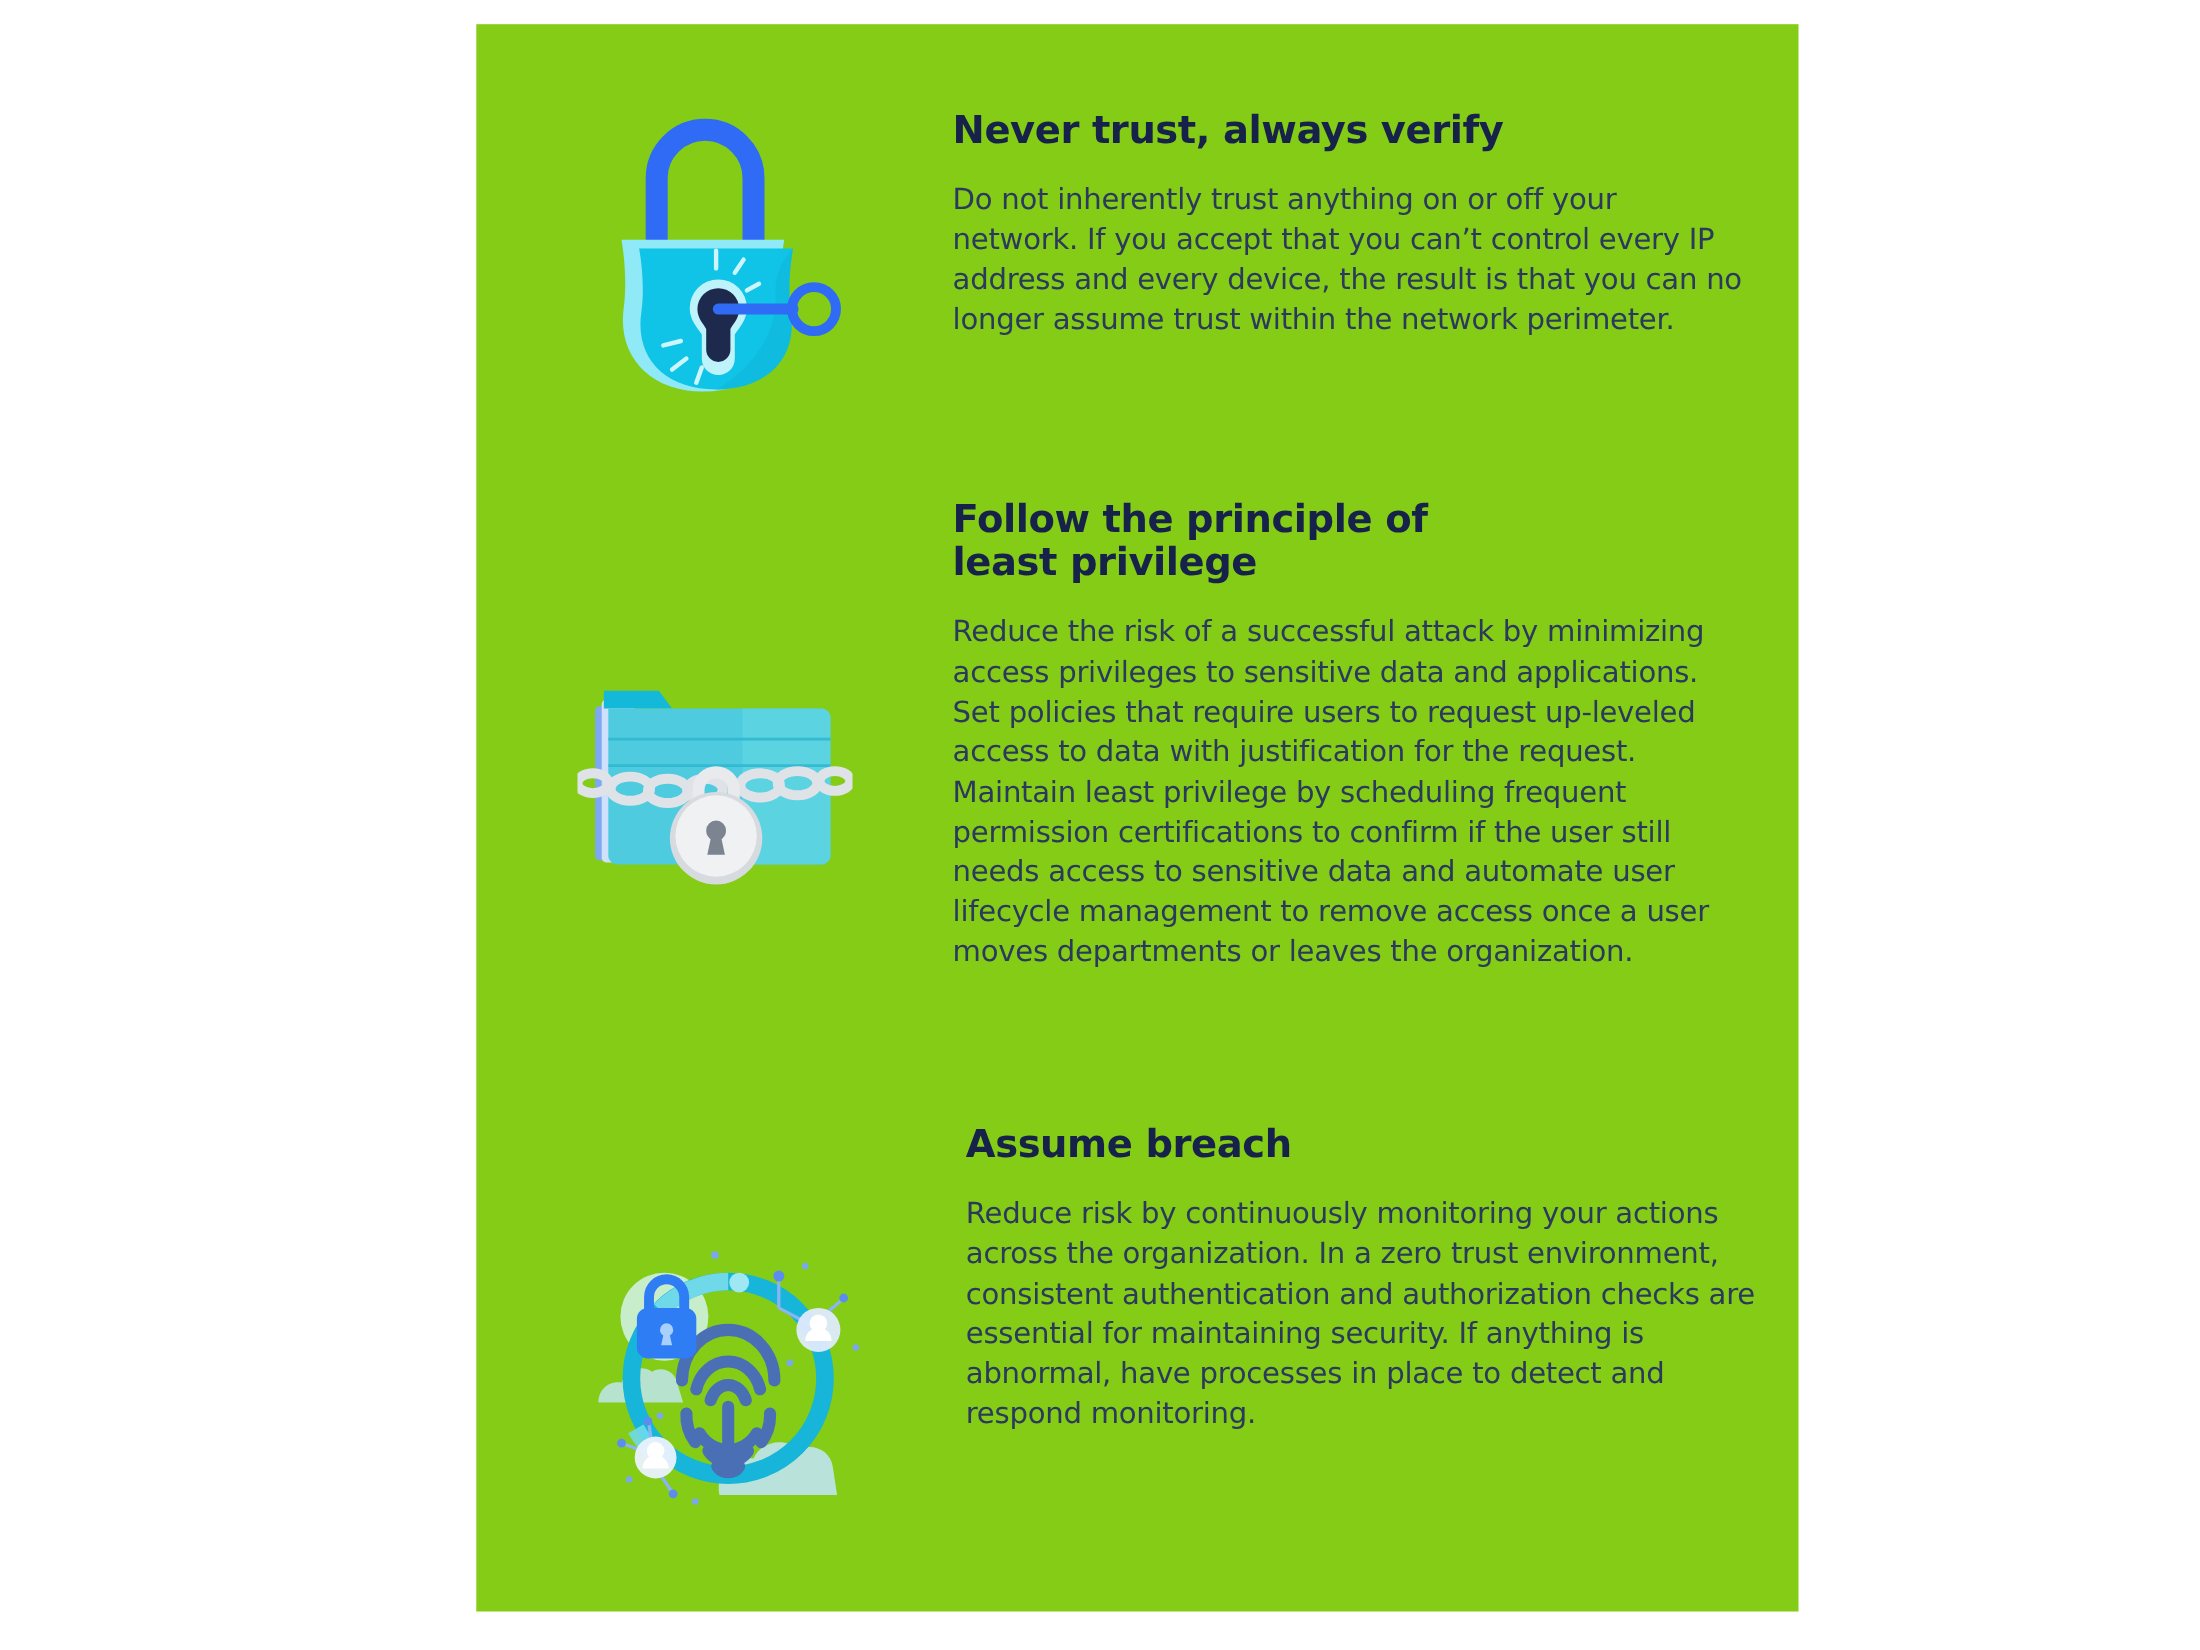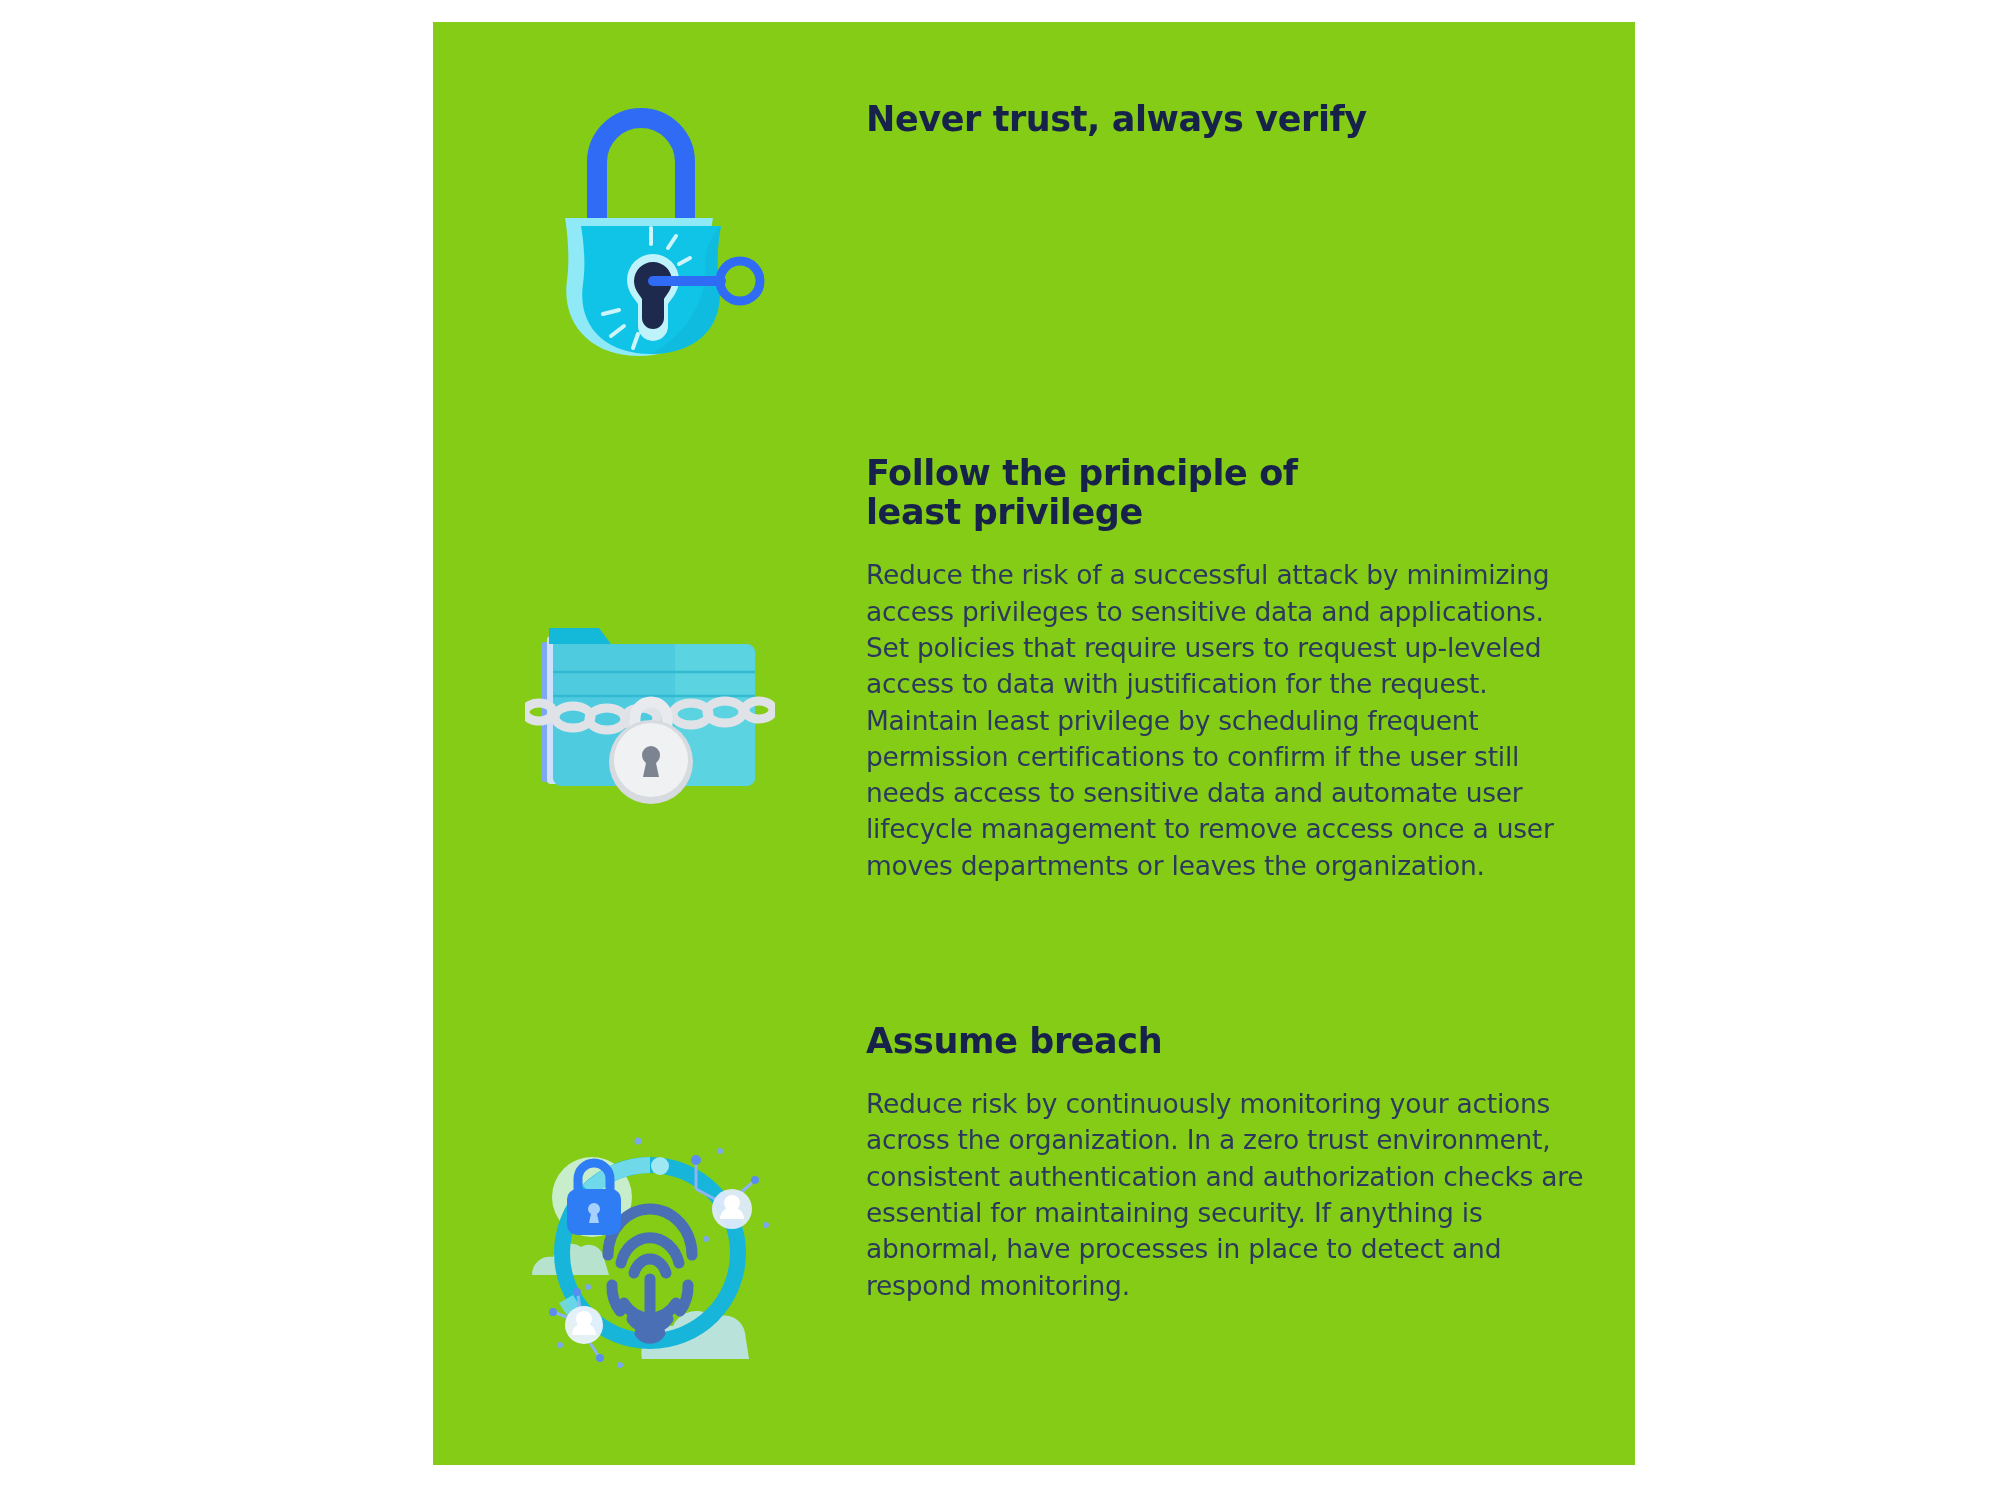--- a/index.html
+++ b/index.html
@@ -39,21 +39,21 @@
   }
 
   .section {
     position: absolute;
     display: flex;
     align-items: flex-start;
   }
 
   .section-1 { left: 0px;  top: 78px;  }
   .section-2 { left: 0px;  top: 432px; }
-  .section-3 { left: 0px;  top: 1000px; }
+  .section-3 { left: 12px;  top: 1000px; }
 
   .art-col {
     position: relative;
     width: 433px;
     flex: 0 0 433px;
     display: flex;
     justify-content: center;
   }
 
   .text-col {
@@ -132,20 +132,21 @@
               <g stroke="#cdf5fc" stroke-width="4" stroke-linecap="round">
                 <line x1="68" y1="214" x2="84" y2="210"></line>
                 <line x1="76" y1="236" x2="89" y2="226"></line>
                 <line x1="98" y1="248" x2="103" y2="234"></line>
               </g>
             </svg>
           </div>
         </div>
         <div class="text-col">
           <h2 class="heading">Never trust, always verify</h2>
+          <p class="body-text">Do not inherently trust anything on or off your network. If you accept that you can’t control every IP address and every device, the result is that you can no longer assume trust within the network perimeter.</p>
         </div>
       </div>
 
       <div class="section section-2">
         <div class="art-col">
           <div class="art-wrap" style="margin-top:160px;">
             <svg class="art-folder" viewBox="0 0 250 200" xmlns="http://www.w3.org/2000/svg">
 
               <rect x="16" y="28" width="28" height="140" rx="4" fill="#7ea8f2"></rect>
               <rect x="22" y="22" width="30" height="148" rx="4" fill="#cfe0fb"></rect>

